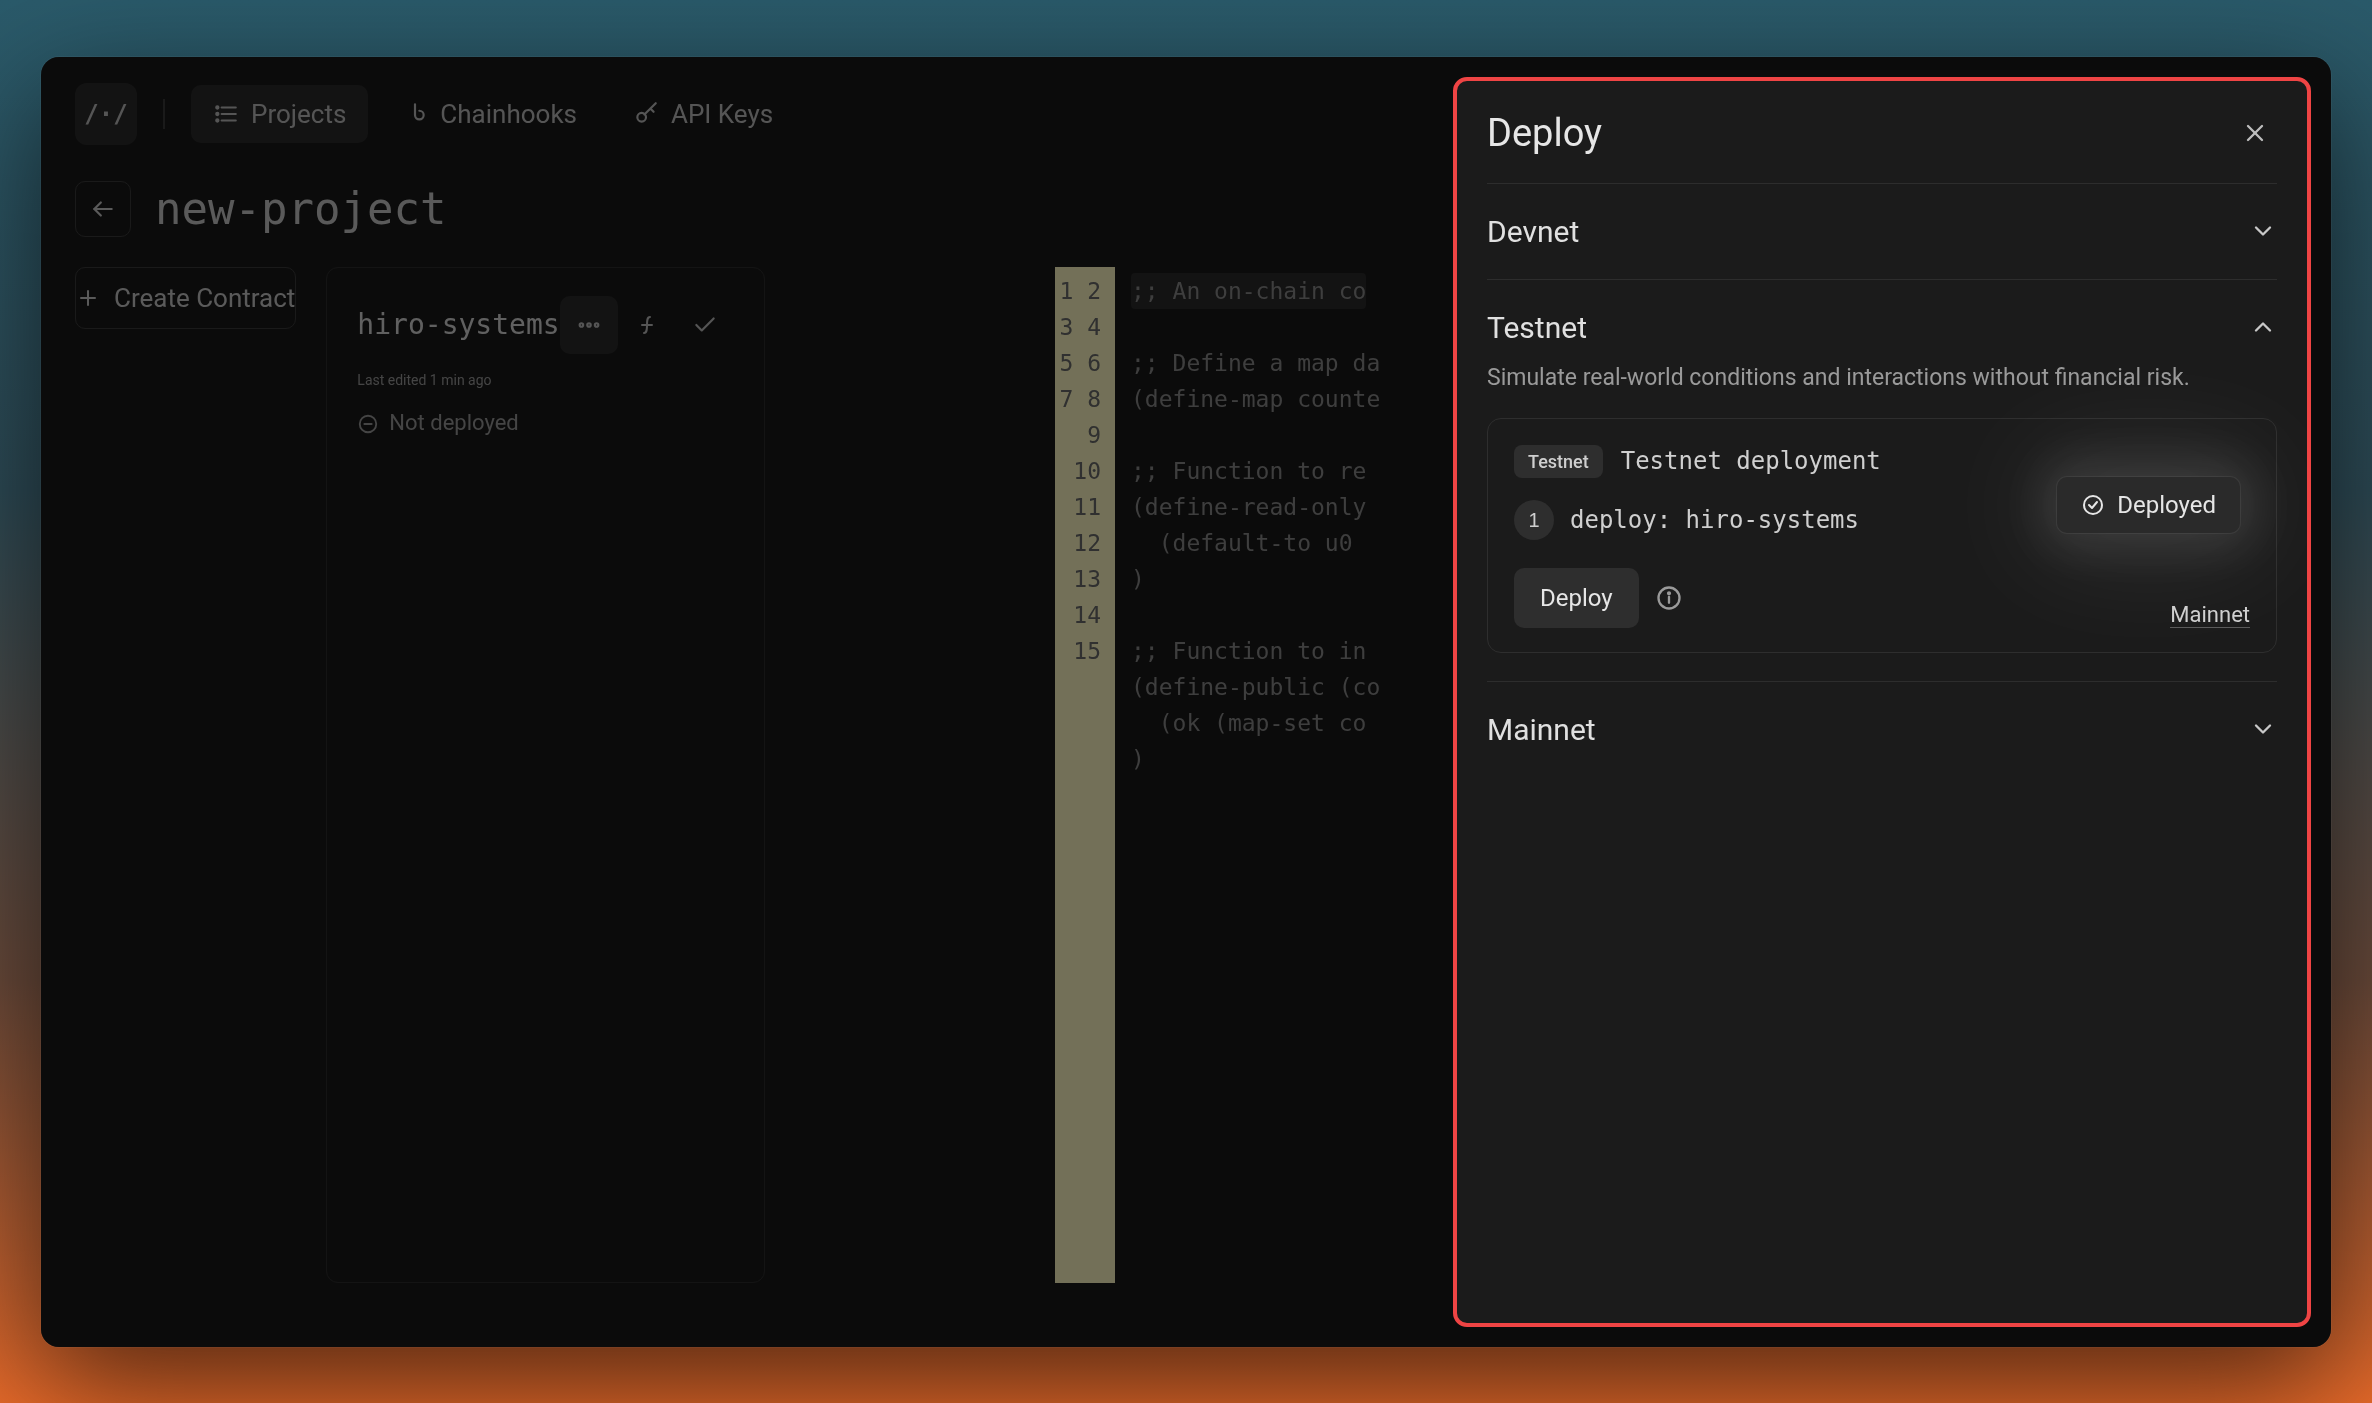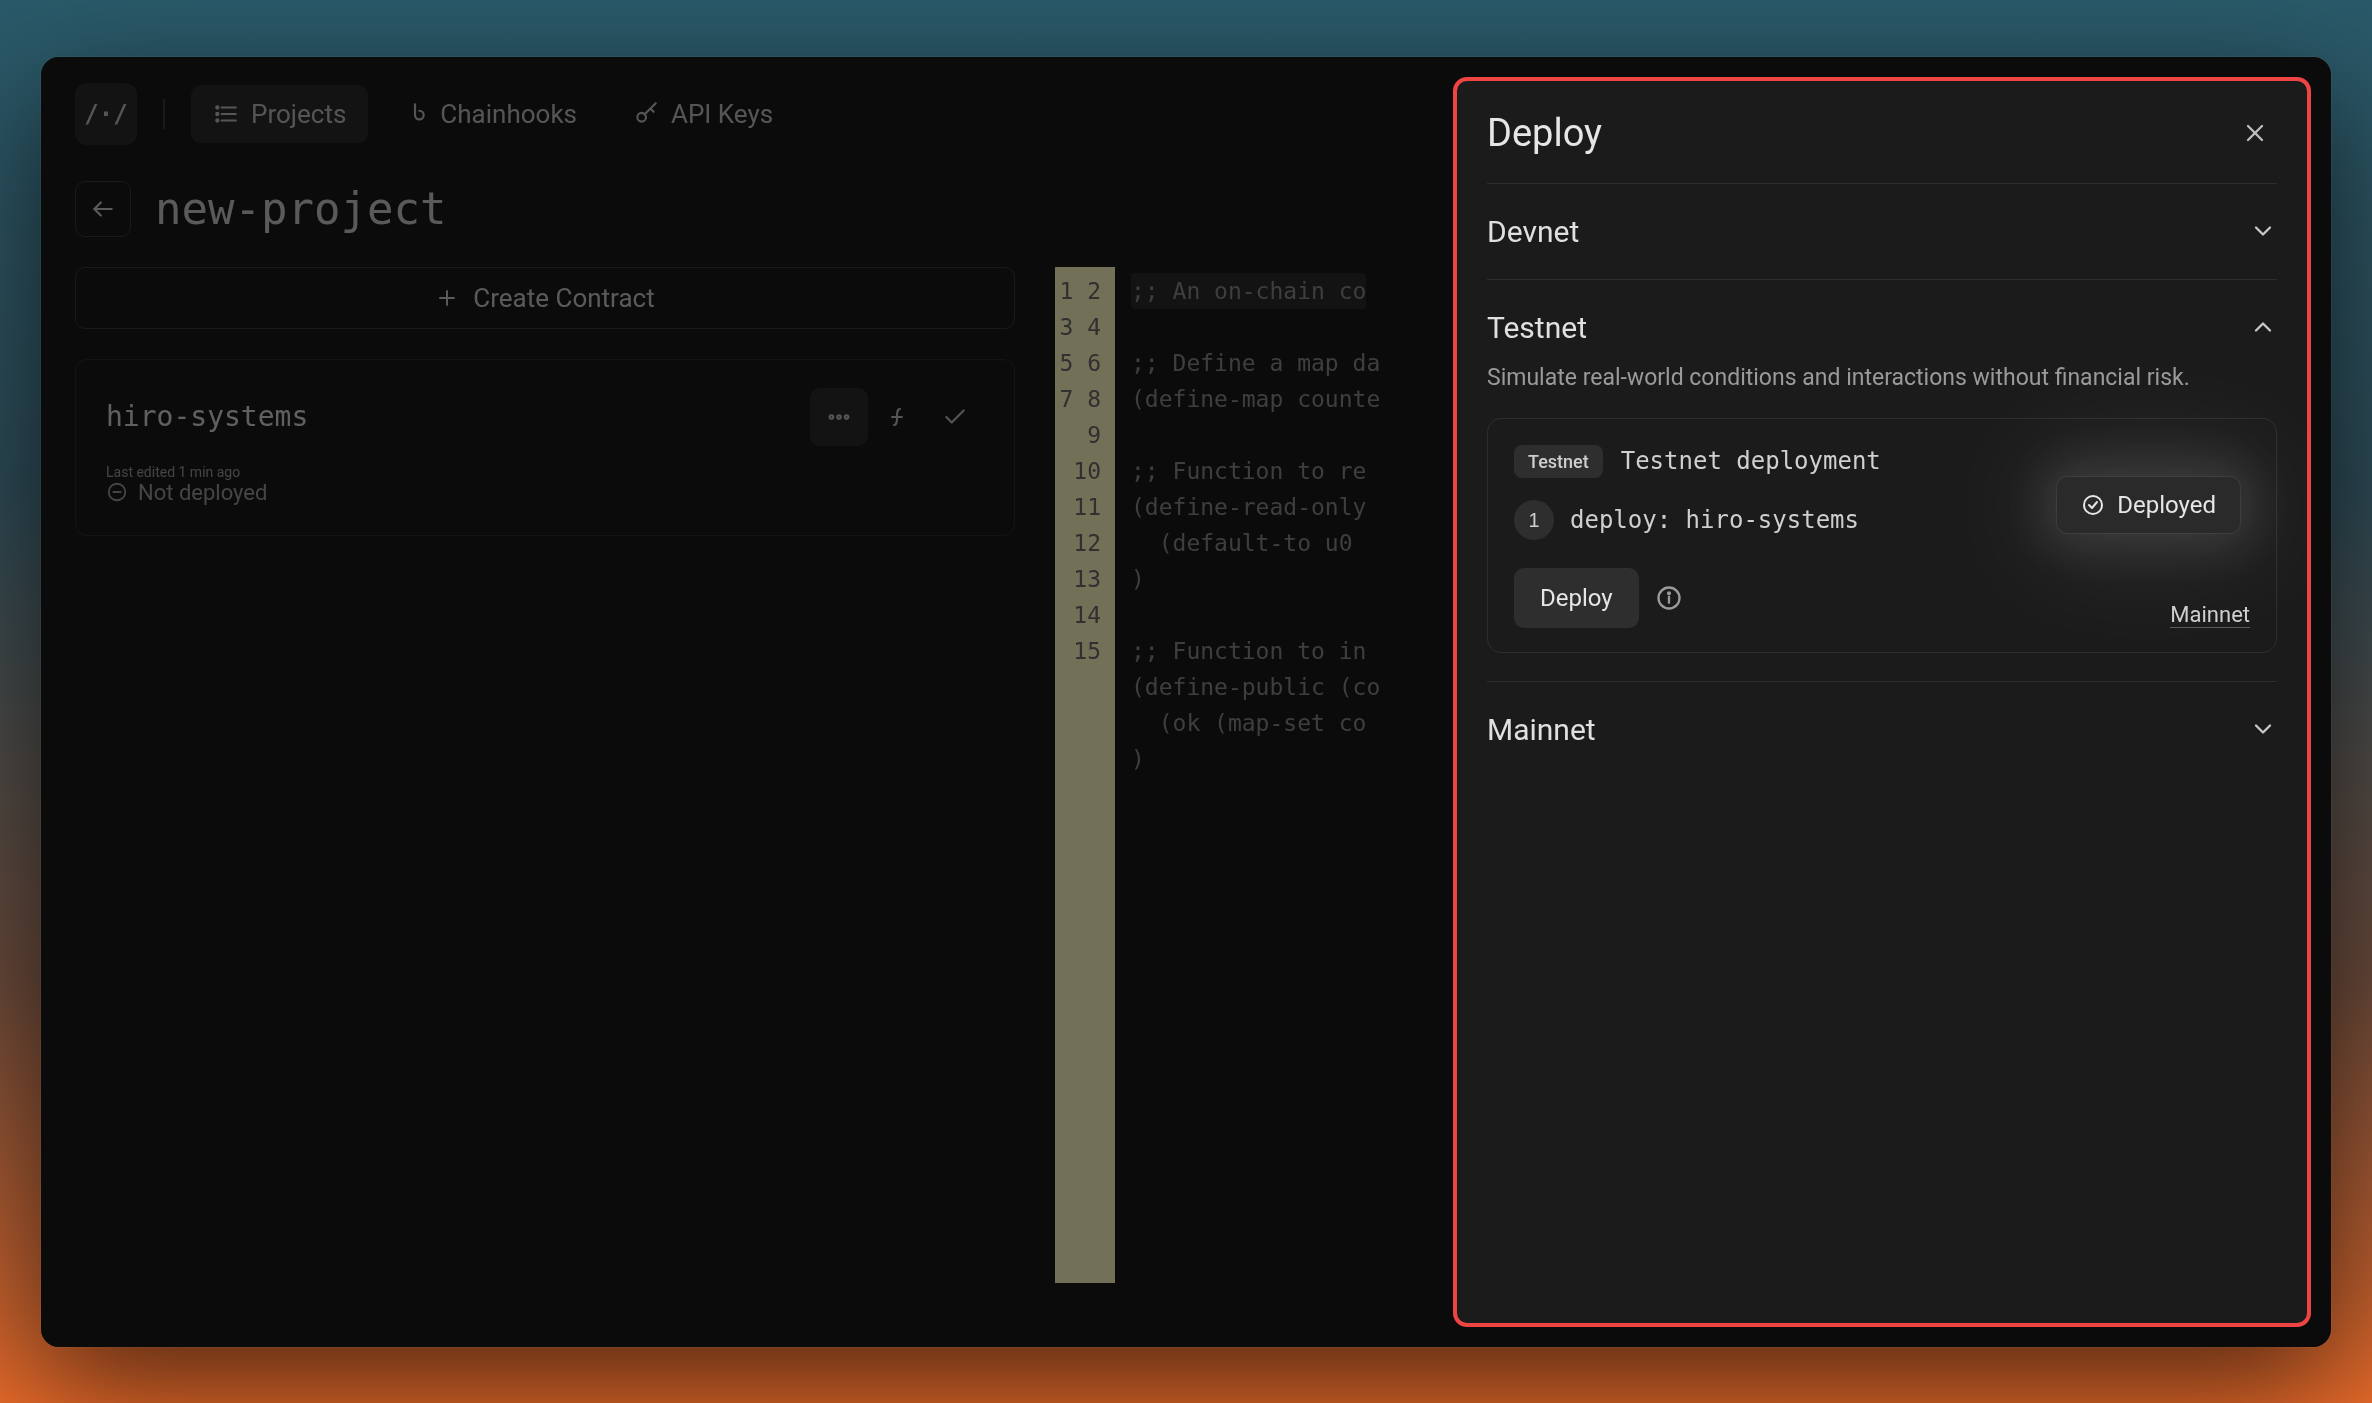--- a/index.html
+++ b/index.html
@@ -40,33 +40,33 @@
     .back-btn { width:56px; height:56px; border:1px solid #3a3a3a; border-radius:10px;
                 display:flex; align-items:center; justify-content:center; cursor:pointer; }
     .proj-title { font:400 44px/1 ui-monospace,Menlo,Consolas,monospace; color:#c8c8c8; }
     .title-spacer { flex:1; }
     .env-pill { display:flex; align-items:center; gap:14px; padding:12px 24px;
                 border:1px solid #3a3a3a; border-radius:10px; font-size:26px; color:#c8c8c8; }
     .dot { width:14px; height:14px; border-radius:50%; background:#8a8a8a; }
 
     
     .content { display:flex; gap:40px; padding:0 34px 34px; height:calc(100% - 240px); }
-    .left { width:940px; display:flex; flex-direction:column; gap:30px; }
+    .left { width:940px; display:flex; gap:30px; }
     .right { flex:1; display:flex; }
     .create-btn { border:1px solid #3a3a3a; border-radius:10px; height:62px;
                   display:flex; align-items:center; justify-content:center; gap:14px;
                   font-size:26px; color:#c8c8c8; cursor:pointer; }
     .card { border:1px solid #2e2e2e; border-radius:12px; padding:28px 30px 30px; }
     .card-head { display:flex; align-items:center; }
     .card-name { font:400 28px/1 ui-monospace,Menlo,monospace; color:#d6d6d6; flex:1; }
     .icon-btn { width:58px; height:58px; border-radius:10px; display:flex;
                 align-items:center; justify-content:center; color:#bdbdbd; cursor:pointer; }
     .icon-btn.solid { background:#2c2c2c; }
     .card-sub { margin-top:18px; font-size:14px; color:#9a9a9a; }
-    .card-status { display:flex; align-items:center; gap:10px; 
+    .card-status { display:flex; align-items:flex-end; gap:10px; margin-top:22px;
                    font-size:22px; color:#9a9a9a; }
 
     
     .gutter { width:60px; text-align:right; padding:6px 14px 0 0;
               font:400 23px/36px ui-monospace,Menlo,monospace; color:#6a6a6a;
               background:#fef9c3; }
     .code { flex:1; padding:6px 0 0 16px;
             font:400 23px/36px ui-monospace,Menlo,monospace; color:#8a8a8a;
             white-space:pre; overflow:hidden; }
     .code .hl { display:inline-block; background:#2a2a2a; border-radius:4px; }

